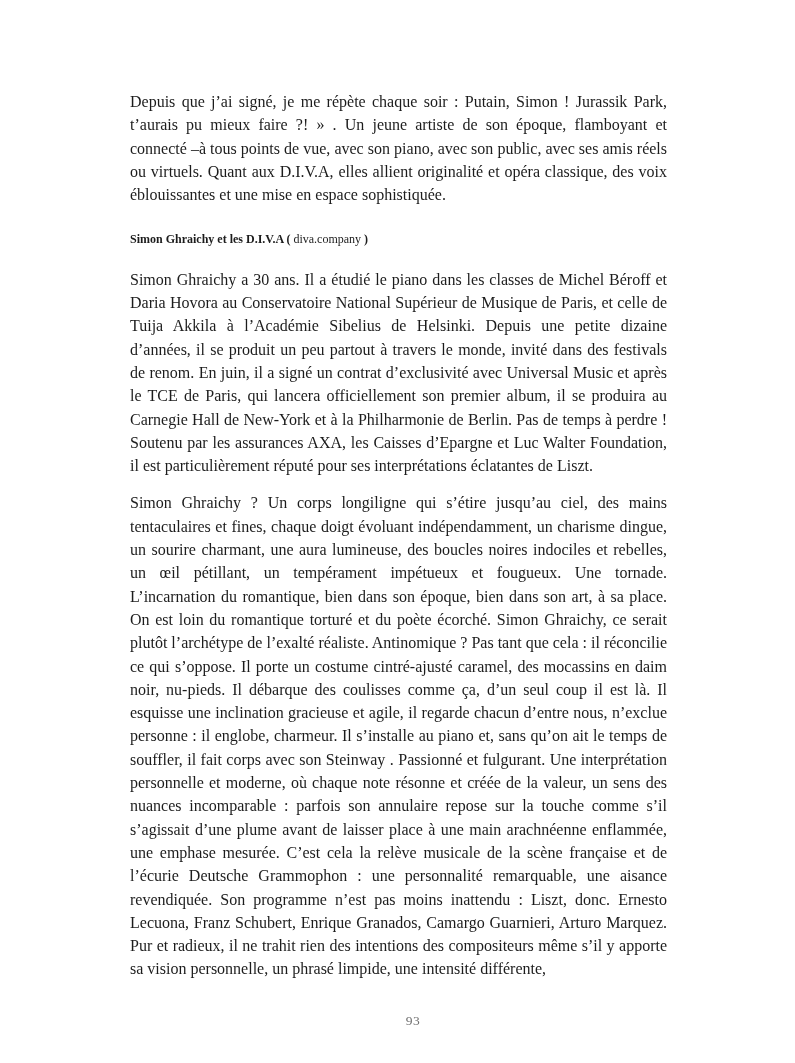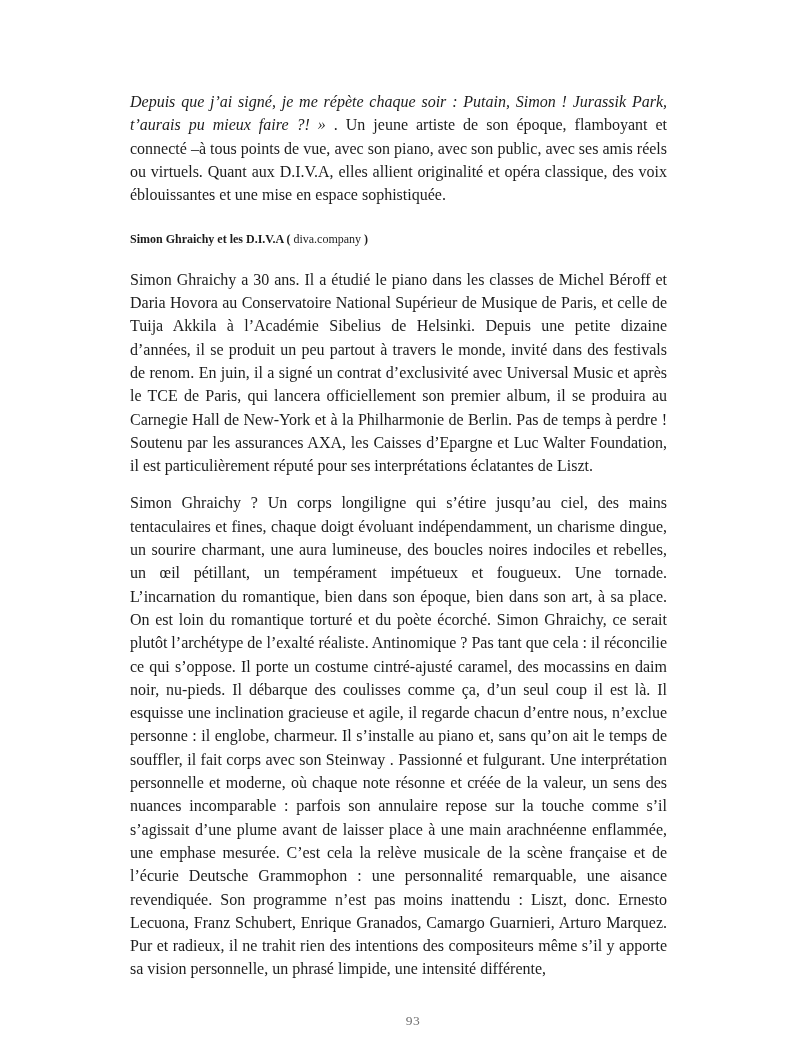--- a/index.html
+++ b/index.html
@@ -23,21 +23,20 @@
     top: 90px;
     width: 537px;
     font-size: 16px;
     line-height: 23.3px;
     text-align: justify;
   }
   .para {
     margin: 0 0 14px 0;
   }
   .para .italic-lead {
-    font-style: italic;
   }
   .heading {
     font-size: 12px;
     font-weight: bold;
     margin: 22px 0 16px 0;
     text-align: left;
     line-height: 23.3px;
   }
   .heading .regular-part {
     font-weight: normal;

